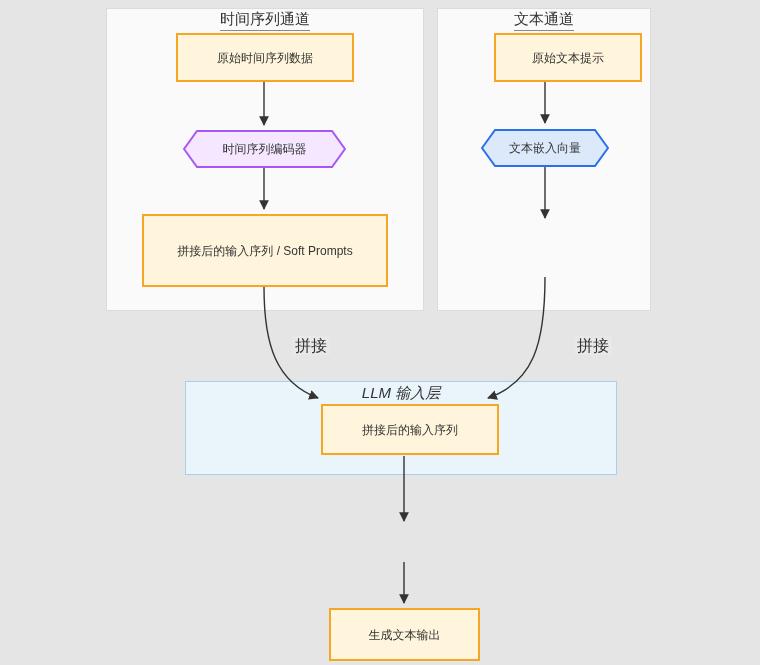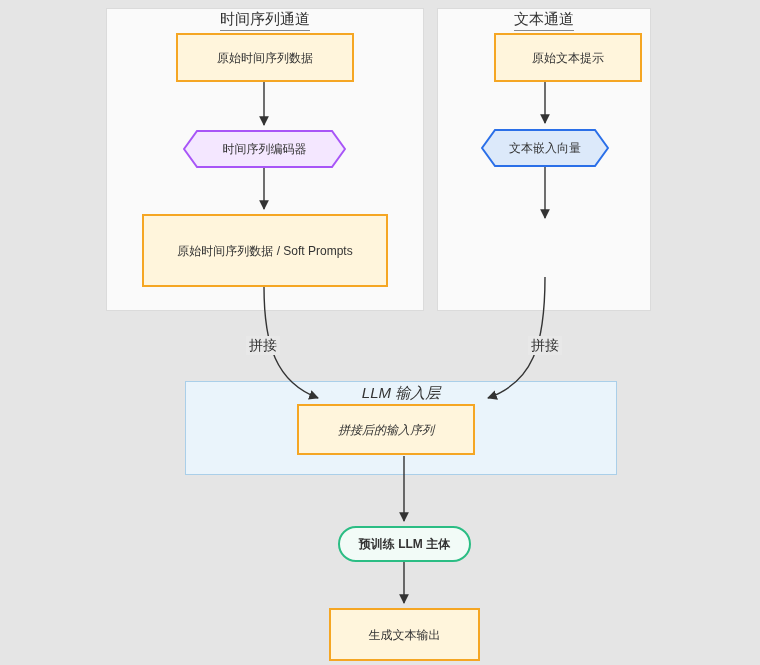--- a/index.html
+++ b/index.html
@@ -34,21 +34,21 @@
   }
   .rect{background:var(--node_fill);border:2px solid var(--node_stroke);}
   .stadium{background:var(--green_fill);border:2px solid var(--green_stroke);border-radius:18px;font-weight:bold;}
   .hex{background:transparent;}
   .hex svg{position:absolute;left:0;top:0;}
   .hex .hex-shape{fill:var(--purple_fill);stroke:var(--purple_stroke);stroke-width:2;}
   .hex.blue .hex-shape{fill:var(--blue_fill);stroke:var(--blue_stroke);}
   .hex span{position:relative;z-index:1;}
   .edge-label{
     position:absolute;z-index:3;background:var(--label_bg);color:var(--text);
-    font-size:14px;padding:0 3px;line-height:19px;transform:translateX(-50%);white-space:nowrap;
+    font-size:16px;padding:0 3px;line-height:19px;transform:translateX(-50%);white-space:nowrap;margin-left:48px;
   }
   .wrap-narrow span{display:inline-block;max-width:205px;}
   .edge-path{fill:none;stroke:var(--line);stroke-width:1.4;}
 </style>
 </head>
 <body>
 
 <div id="canvas">
 
   <div class="cluster" style="left:106px;top:8px;width:318px;height:303px;"></div>
@@ -80,43 +80,40 @@
   </div>
 
   <div class="node hex" style="left:183px;top:130px;width:163px;height:38px;">
     <svg width="163" height="38">
       <polygon class="hex-shape" points="14,1 149,1 162,19 149,37 14,37 1,19"></polygon>
     </svg>
     <span>时间序列编码器</span>
   </div>
 
   <div class="node rect wrap-narrow" style="left:142px;top:214px;width:246px;height:73px;">
-    <span>原始时间序列数据 / Soft Prompts</span>
+    <span>拼接后的输入序列 / Soft Prompts</span>
   </div>
 
   <div class="node rect" style="left:494px;top:33px;width:148px;height:49px;">
     <span>原始文本提示</span>
   </div>
 
   <div class="node hex blue" style="left:481px;top:129px;width:128px;height:38px;">
     <svg width="128" height="38">
       <polygon class="hex-shape" points="14,1 114,1 127,19 114,37 14,37 1,19"></polygon>
     </svg>
     <span>文本嵌入向量</span>
   </div>
 
 
   <div class="edge-label" style="left:263px;top:336px;">拼接</div>
   <div class="edge-label" style="left:545px;top:336px;">拼接</div>
 
-  <div class="node rect" style="left:297px;top:404px;width:178px;height:51px;font-style:italic;">
+  <div class="node rect" style="left:321px;top:404px;width:178px;height:51px;">
     <span>拼接后的输入序列</span>
   </div>
 
-  <div class="node stadium" style="left:338px;top:526px;width:133px;height:36px;">
-    <span>预训练 LLM 主体</span>
-  </div>
 
   <div class="node rect" style="left:329px;top:608px;width:151px;height:53px;">
     <span>生成文本输出</span>
   </div>
 
 </div>
 
 </body></html>

